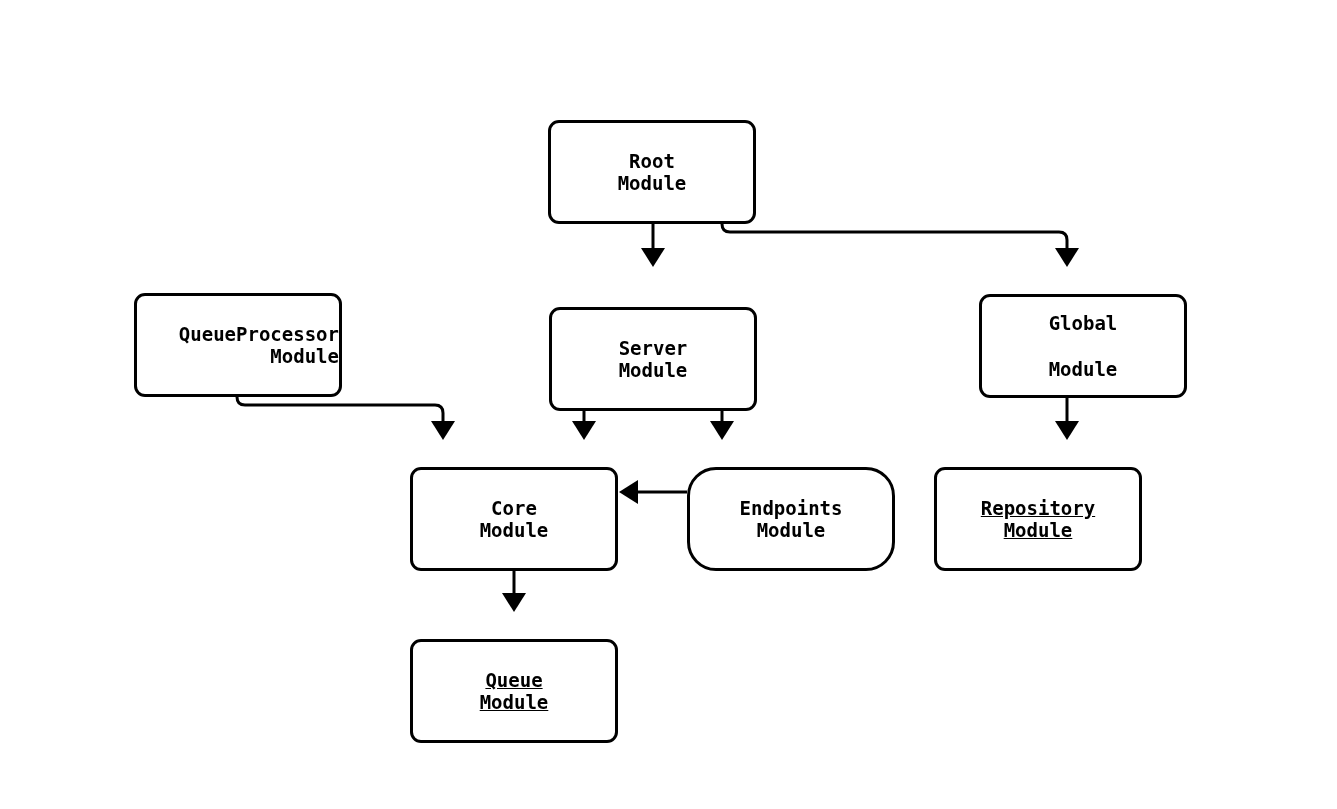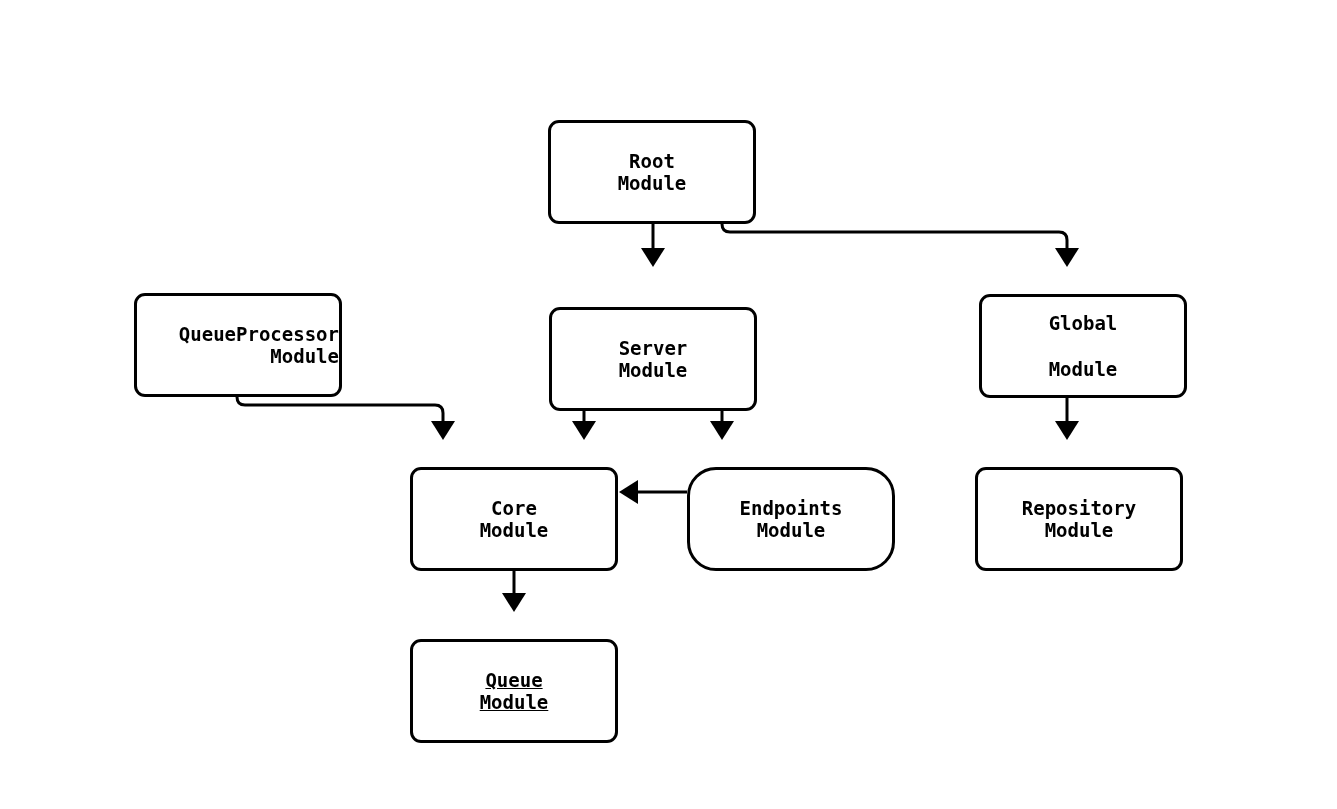--- a/index.html
+++ b/index.html
@@ -40,21 +40,21 @@
     line-height: 22px;
     color: #000000;
     margin-top: 27px;
   }
   #node-root          { left: 548px; top: 93px;  }
   #node-queueprocessor{ left: 134px; top: 266px; align-items: flex-end; }
   #node-server        { left: 549px; top: 280px; }
   #node-global        { left: 979px; top: 267px; gap: 24px; }
   #node-core          { left: 410px; top: 440px; }
   #node-endpoints     { left: 687px; top: 440px; border-radius: 29px; }
-  #node-repository    { left: 975px; top: 440px; }
+  #node-repository    { left: 934px; top: 440px; text-decoration: underline; }
   #node-queue         { left: 410px; top: 612px; text-decoration: underline; }
   .edge path {
     fill: none;
     stroke: #000000;
     stroke-width: 3;
   }
   .edge polygon {
     fill: #000000;
     stroke: none;
   }

